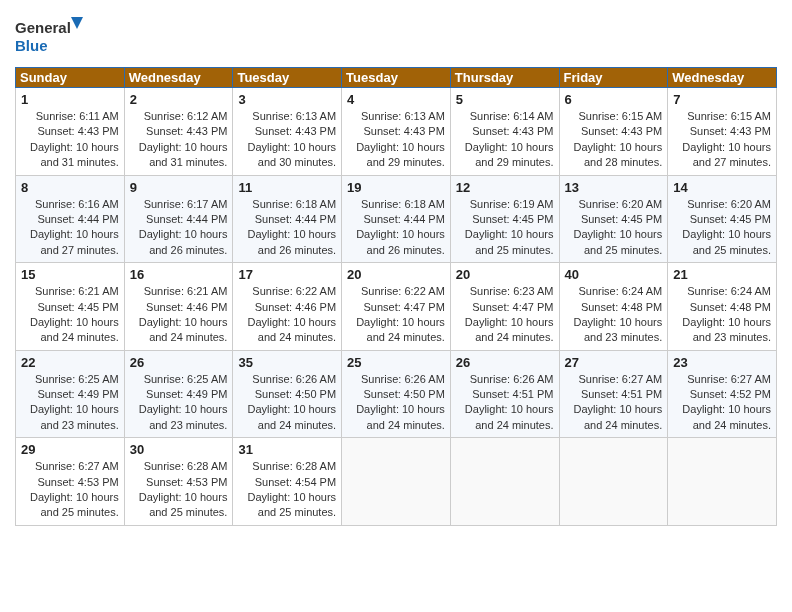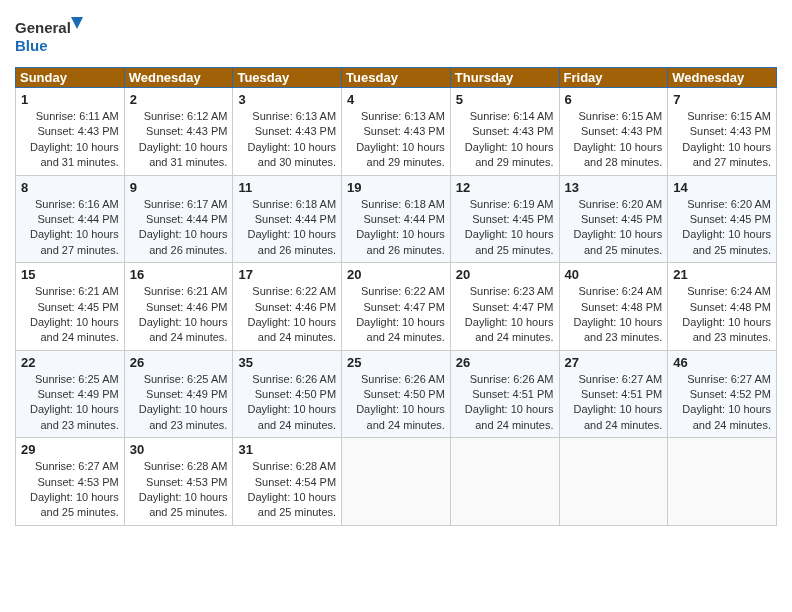--- a/index.html
+++ b/index.html
@@ -322,21 +322,21 @@
       </td>
         <td>
         <span class="day-number">27</span>
         <div class="day-info">
           Sunrise: 6:27 AM<br>
           Sunset: 4:51 PM<br>
           Daylight: 10 hours and 24 minutes.
         </div>
       </td>
         <td>
-        <span class="day-number">46</span>
+        <span class="day-number">23</span>
         <div class="day-info">
           Sunrise: 6:27 AM<br>
           Sunset: 4:52 PM<br>
           Daylight: 10 hours and 24 minutes.
         </div>
       </td>
       </tr>
       <tr>
         <td>
         <span class="day-number">29</span>

